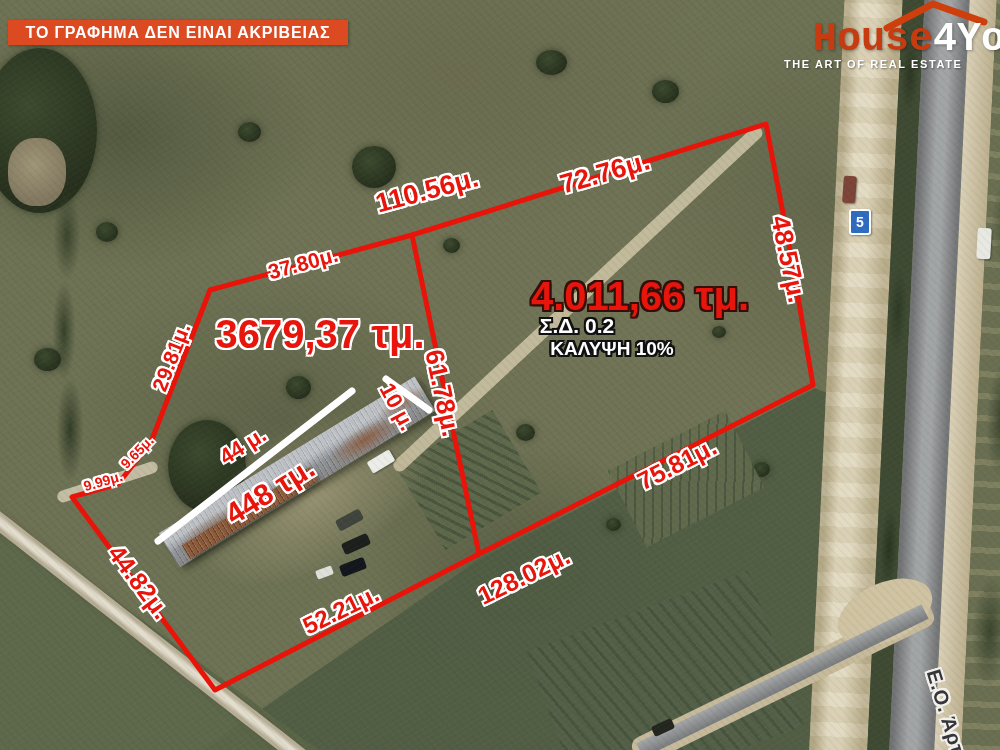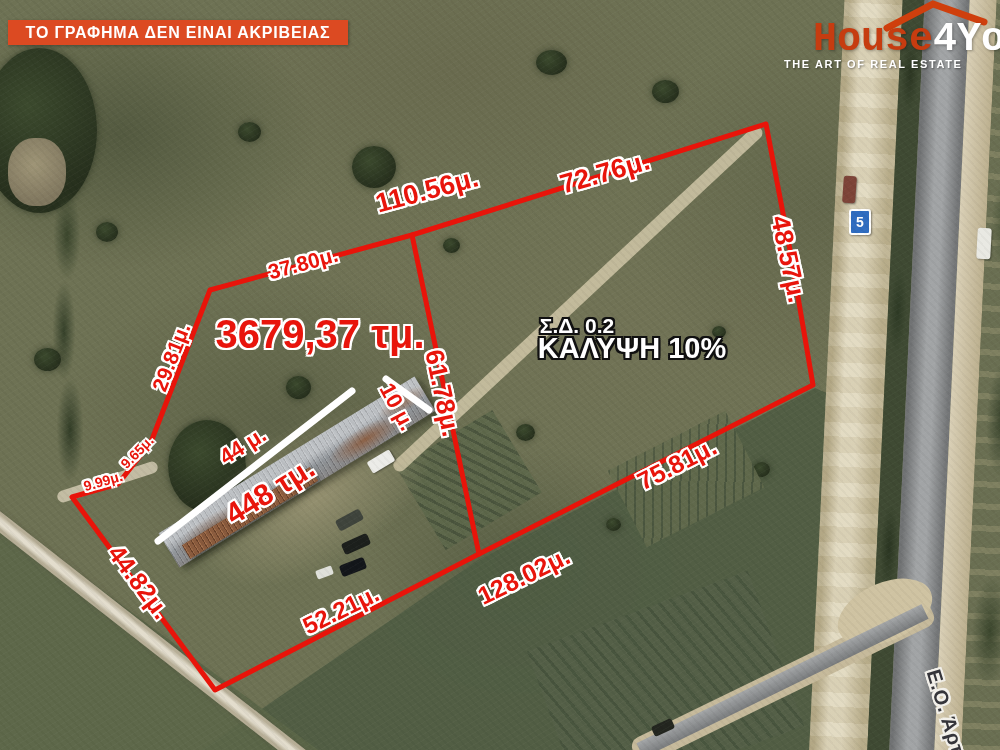--- a/index.html
+++ b/index.html
@@ -187,22 +187,23 @@
   <div class="m ow" style="left:103px;top:481px;font-size:14px;transform:translate(-50%,-50%) rotate(-16deg);">9.99μ.</div>
   <div class="m ow" style="left:137px;top:452px;font-size:14px;transform:translate(-50%,-50%) rotate(-45deg);">9.65μ.</div>
   <div class="m ow" style="left:139px;top:582px;font-size:25px;transform:translate(-50%,-50%) rotate(53deg);">44.82μ.</div>
   <div class="m ow" style="left:341px;top:610px;font-size:24px;transform:translate(-50%,-50%) rotate(-26deg);">52.21μ.</div>
   <div class="m ow" style="left:524px;top:576px;font-size:25px;transform:translate(-50%,-50%) rotate(-26deg);">128.02μ.</div>
   <div class="m ow" style="left:677px;top:464px;font-size:25px;transform:translate(-50%,-50%) rotate(-27deg);">75.81μ.</div>
   <div class="m ow" style="left:443px;top:393px;font-size:26px;transform:translate(-50%,-50%) rotate(78deg);">61.78μ.</div>
   <div class="m ow" style="left:789px;top:259px;font-size:26px;transform:translate(-50%,-50%) rotate(78deg);">48.57μ.</div>
 
   <div class="m ow" style="left:320px;top:334px;font-size:40px;transform:translate(-50%,-50%);">3679,37 τμ.</div>
+  <div class="m od" style="left:640px;top:296px;font-size:40px;transform:translate(-50%,-50%);">4.011,66 τμ.</div>
   <div class="m wt" style="left:577px;top:325px;font-size:21px;transform:translate(-50%,-50%);">Σ.Δ. 0.2</div>
-  <div class="m wt" style="left:632px;top:348px;font-size:29px;transform:translate(-50%,-50%);">ΚΑΛΥΨΗ 10%</div>
+  <div class="m wt" style="left:612px;top:348px;font-size:19px;transform:translate(-50%,-50%);">ΚΑΛΥΨΗ 10%</div>
 
   <div class="m ow" style="left:243px;top:446px;font-size:22px;transform:translate(-50%,-50%) rotate(-32deg);">44 μ.</div>
   <div class="m ow" style="left:270px;top:491px;font-size:30px;transform:translate(-50%,-50%) rotate(-32deg);">448 τμ.</div>
   <div class="m ow" style="left:397px;top:407px;font-size:22px;transform:translate(-50%,-50%) rotate(62deg);">10 μ.</div>
 
   <div class="m roadlbl" style="left:946px;top:712px;font-size:20px;letter-spacing:1px;transform:translate(-50%,-50%) rotate(73deg);">Ε.Ο. Άρτ</div>
 
   <div id="banner" class="abs">ΤΟ ΓΡΑΦΗΜΑ ΔΕΝ ΕΙΝΑΙ ΑΚΡΙΒΕΙΑΣ</div>
 
   <div id="logo-text" class="abs">

